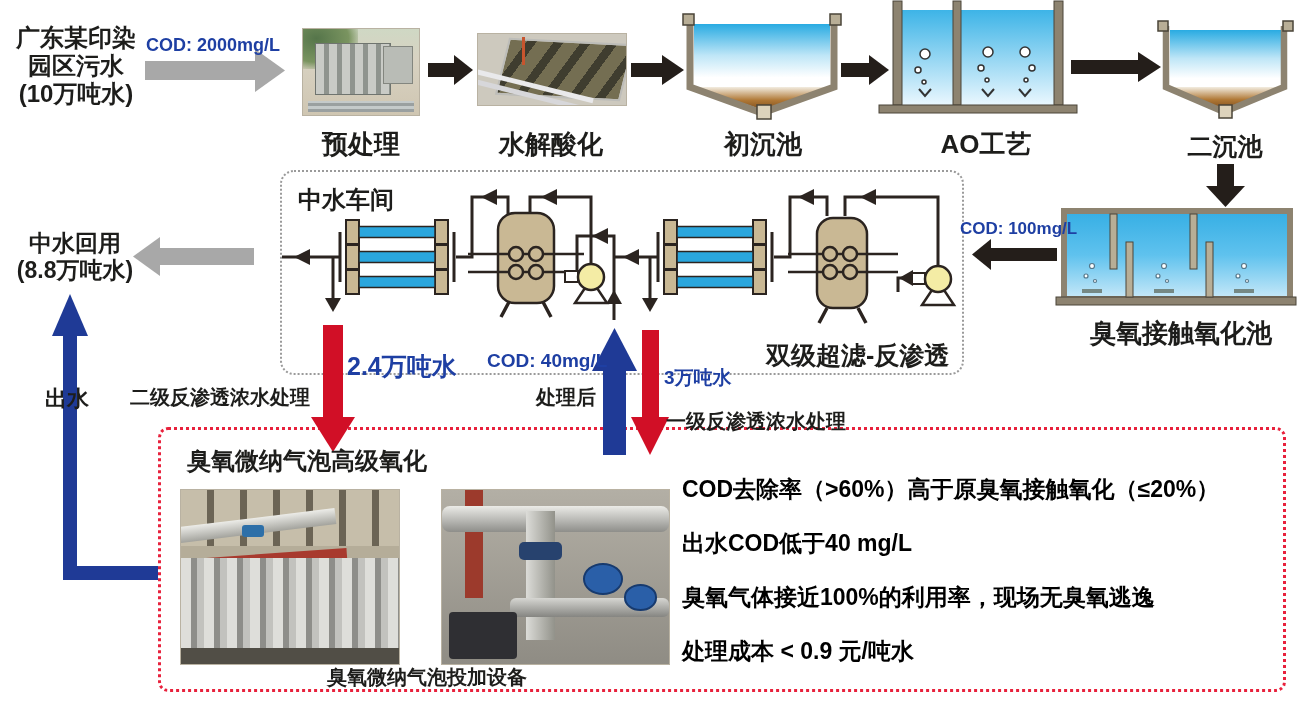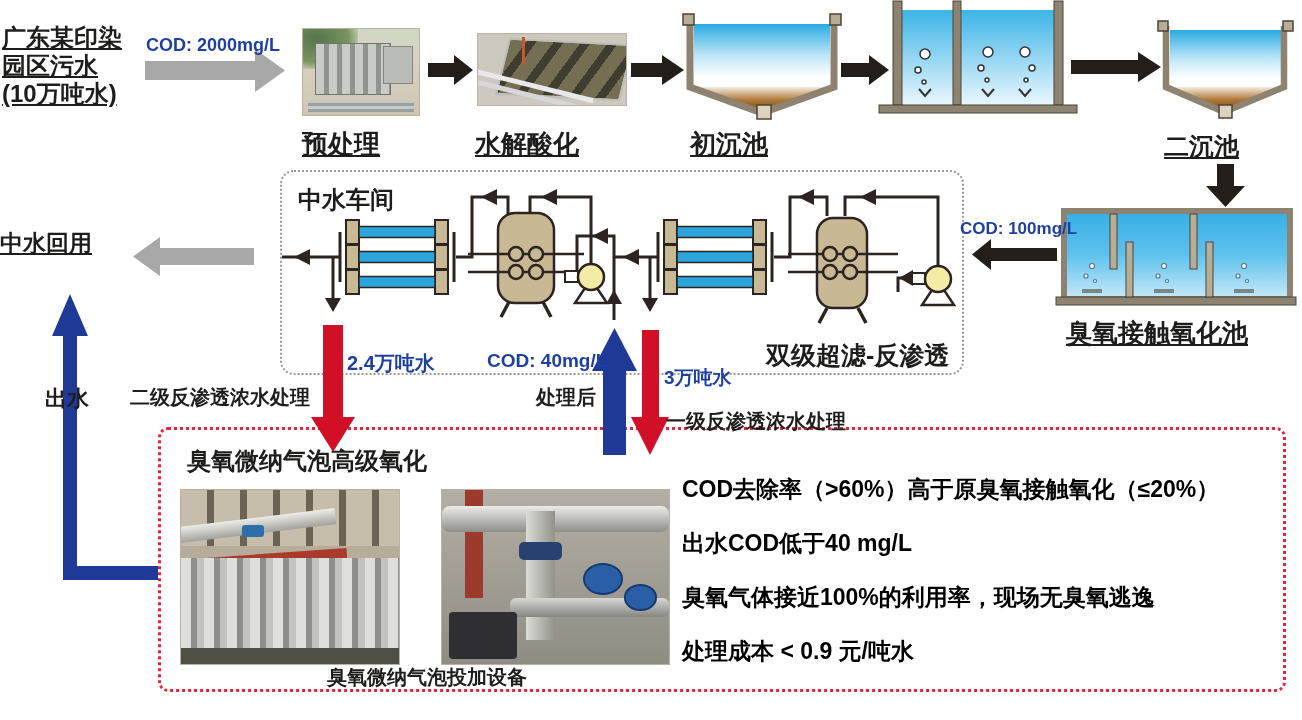--- a/index.html
+++ b/index.html
@@ -5,21 +5,21 @@
   html,body{margin:0;padding:0;background:#ffffff;}
   #canvas{position:relative;width:1302px;height:720px;background:#ffffff;overflow:hidden;
           font-family:"Liberation Sans","DejaVu Sans",sans-serif;}
   #gfx{position:absolute;left:0;top:0;width:1302px;height:720px;}
   .box{position:absolute;box-sizing:border-box;}
   #workshop-box{left:280px;top:170px;width:684px;height:205px;border:2px dotted #9a9a9a;border-radius:14px;}
   #aop-box{left:158px;top:427px;width:1128px;height:265px;border:3px dotted #e8213c;border-radius:10px;}
   .lbl{position:absolute;font-weight:700;color:#1d1d1b;white-space:nowrap;}
   .blue{color:#1e3fa3;}
   .red{color:#000000;}
-  .ctr{text-align:left;text-decoration:underline;}
+  .ctr{text-align:center;}
   .photo{position:absolute;overflow:hidden;border:1px solid #b9b2a2;}
   .photo *{position:absolute;}
   
   #ph1{background:linear-gradient(180deg,#cfd8c4 0%,#d8d2c2 34%,#cfc6b2 100%);}
   #ph1 .trees{left:-8%;top:-8%;width:55%;height:55%;background:radial-gradient(ellipse at 35% 35%,#55754a 0%,#7a9460 55%,rgba(122,148,96,0) 78%);}
   #ph1 .machine{left:10%;top:16%;width:64%;height:58%;background:repeating-linear-gradient(90deg,#c9cbc6 0 8px,#8f948e 8px 13px);border:1px solid #6f746f;}
   #ph1 .cab{right:5%;top:20%;width:24%;height:42%;background:#b9bcb6;border:1px solid #83867f;}
   #ph1 .pipes{left:4%;bottom:4%;width:92%;height:12%;background:repeating-linear-gradient(0deg,#9aa0a0 0 3px,#c4caca 3px 6px);}
   
   #ph2{background:#cdc9be;}
@@ -328,32 +328,34 @@
   <div class="lbl ctr" style="left:2px;top:24px;width:148px;font-size:24px;line-height:28px;">
     <div>广东某印染</div>
     <div>园区污水</div>
     <div>(10万吨水)</div>
   </div>
   <div class="lbl blue" style="left:146px;top:35px;font-size:18px;">COD: 2000mg/L</div>
 
   <div class="lbl ctr" style="left:302px;top:127px;width:118px;font-size:26px;">预处理</div>
   <div class="lbl ctr" style="left:475px;top:127px;width:152px;font-size:26px;">水解酸化</div>
   <div class="lbl ctr" style="left:690px;top:127px;width:146px;font-size:26px;">初沉池</div>
+  <div class="lbl ctr" style="left:900px;top:127px;width:172px;font-size:26px;">AO工艺</div>
   <div class="lbl ctr" style="left:1164px;top:130px;width:122px;font-size:25px;">二沉池</div>
   <div class="lbl ctr" style="left:1066px;top:316px;width:230px;font-size:26px;">臭氧接触氧化池</div>
   <div class="lbl blue" style="left:960px;top:219px;font-size:17px;">COD: 100mg/L</div>
 
   <div class="lbl" style="left:298px;top:184px;font-size:24px;">中水车间</div>
   <div class="lbl" style="left:766px;top:339px;font-size:25px;">双级超滤-反渗透</div>
-  <div class="lbl blue" style="left:347px;top:350px;font-size:20px;">2.4万吨水</div>
+  <div class="lbl blue" style="left:347px;top:350px;font-size:25px;">2.4万吨水</div>
   <div class="lbl blue" style="left:487px;top:350px;font-size:19px;">COD: 40mg/L</div>
   <div class="lbl blue" style="left:664px;top:350px;font-size:19px;margin-top:15px;">3万吨水</div>
 
   <div class="lbl ctr" style="left:0px;top:230px;width:150px;font-size:23px;line-height:27px;">
     <div>中水回用</div>
+    <div>(8.8万吨水)</div>
   </div>
   <div class="lbl" style="left:14px;top:384px;font-size:22px;margin-left:31px;">出水</div>
 
   <div class="lbl" style="left:130px;top:384px;font-size:20px;">二级反渗透浓水处理</div>
   <div class="lbl" style="left:536px;top:384px;font-size:20px;text-align:right;">处理后</div>
   <div class="lbl" style="left:666px;top:384px;font-size:20px;margin-top:24px;">一级反渗透浓水处理</div>
 
   <div class="lbl" style="left:187px;top:445px;font-size:24px;">臭氧微纳气泡高级氧化</div>
   <div class="lbl" style="left:327px;top:664px;font-size:20px;">臭氧微纳气泡投加设备</div>
 

